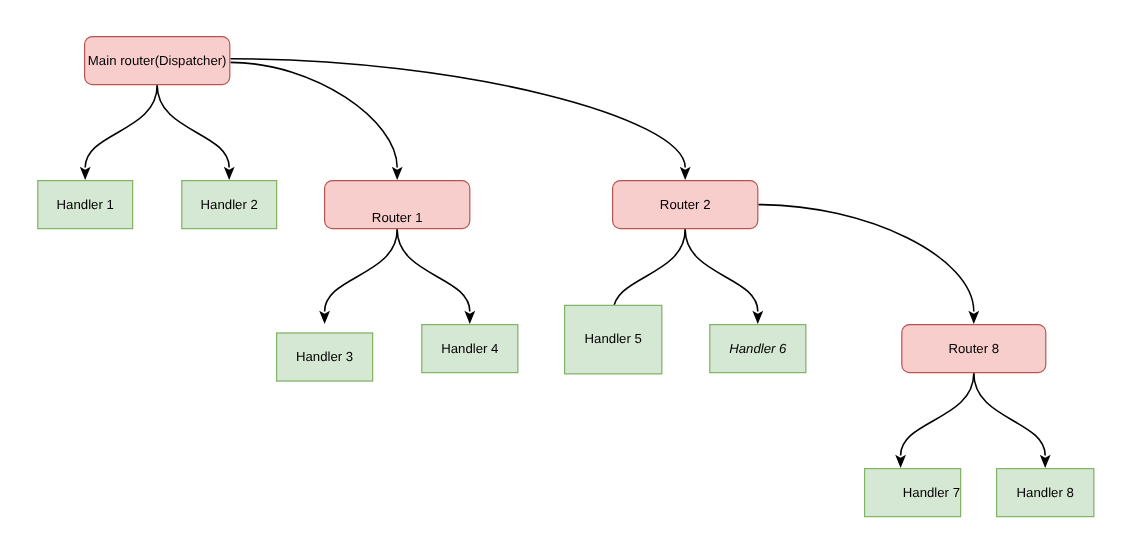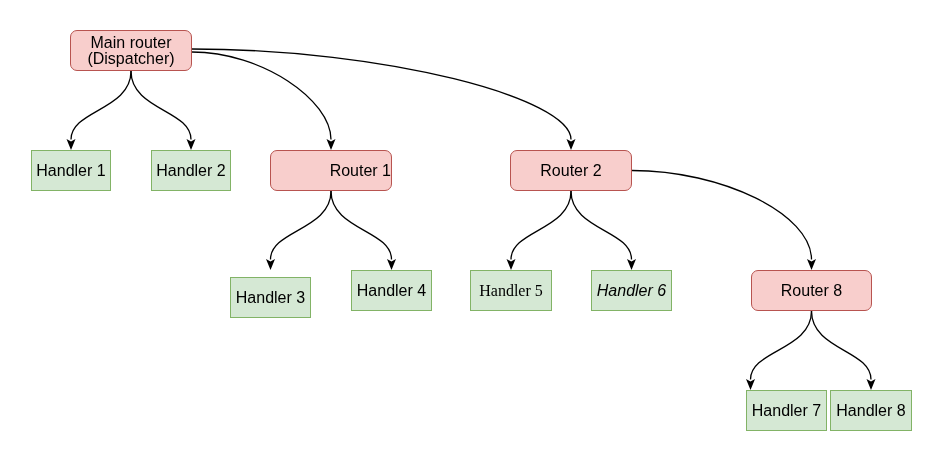--- a/index.html
+++ b/index.html
@@ -28,24 +28,24 @@
     stroke-width: 1.3;
   }
   .edge-arrow {
     fill: #000000;
     stroke: none;
   }
   .node {
     position: absolute;
     box-sizing: border-box;
     display: flex;
-    flex-direction: column;
+    flex-direction: row;
     align-items: center;
     justify-content: center;
-    font-size: 16px;
+    font-size: 11px;
     line-height: 16px;
     color: #000000;
     text-align: center;
   }
   .node.router {
     background: #f8cecc;
     border: 1.3px solid #b85450;
     border-radius: 7px;
   }
   .node.handler {
@@ -54,24 +54,24 @@
     border-radius: 0;
   }
   
   #n-main    { left: 70px;  top: 30px;  width: 122px; height: 41px; }
   #n-h1      { left: 31px;  top: 150px; width: 80px;  height: 41px; justify-content: center; }
   #n-h2      { left: 151px; top: 150px; width: 80px;  height: 41px; }
   #n-r1      { left: 270px; top: 150px; width: 122px; height: 41px; align-items: flex-end; }
   #n-r2      { left: 510px; top: 150px; width: 122px; height: 41px; }
   #n-h3      { left: 230px; top: 277px; width: 81px;  height: 41px; }
   #n-h4      { left: 351px; top: 270px; width: 81px;  height: 41px; }
-  #n-h5      { left: 470px; top: 270px; width: 82px;  height: 41px; font-family: Liberation Serif, serif; }
+  #n-h5      { left: 470px; top: 254px; width: 82px;  height: 58px; }
   #n-h6      { left: 591px; top: 270px; width: 81px;  height: 41px; font-style: italic; }
   #n-r3      { left: 751px; top: 270px; width: 121px; height: 41px; }
-  #n-h7      { left: 746px; top: 390px; width: 81px;  height: 41px; }
+  #n-h7      { left: 720px; top: 390px; width: 81px;  height: 41px; justify-content: flex-end; }
   #n-h8      { left: 830px; top: 390px; width: 82px;  height: 41px; }
 </style>
 </head>
 <body>
 
 <div class="canvas">
 
   <svg class="edges-svg" viewBox="0 0 941 461" xmlns="http://www.w3.org/2000/svg">
 
     <g>

